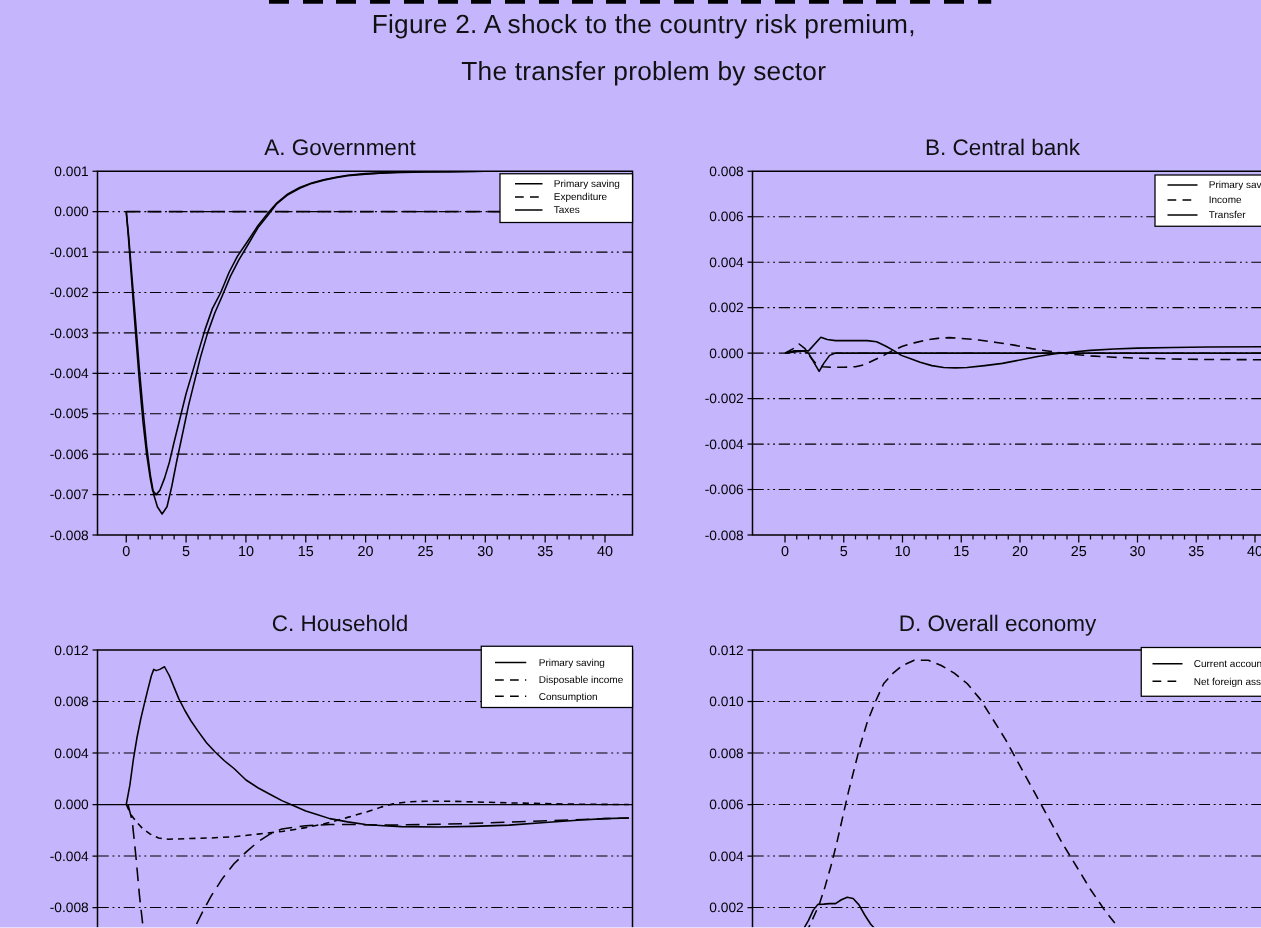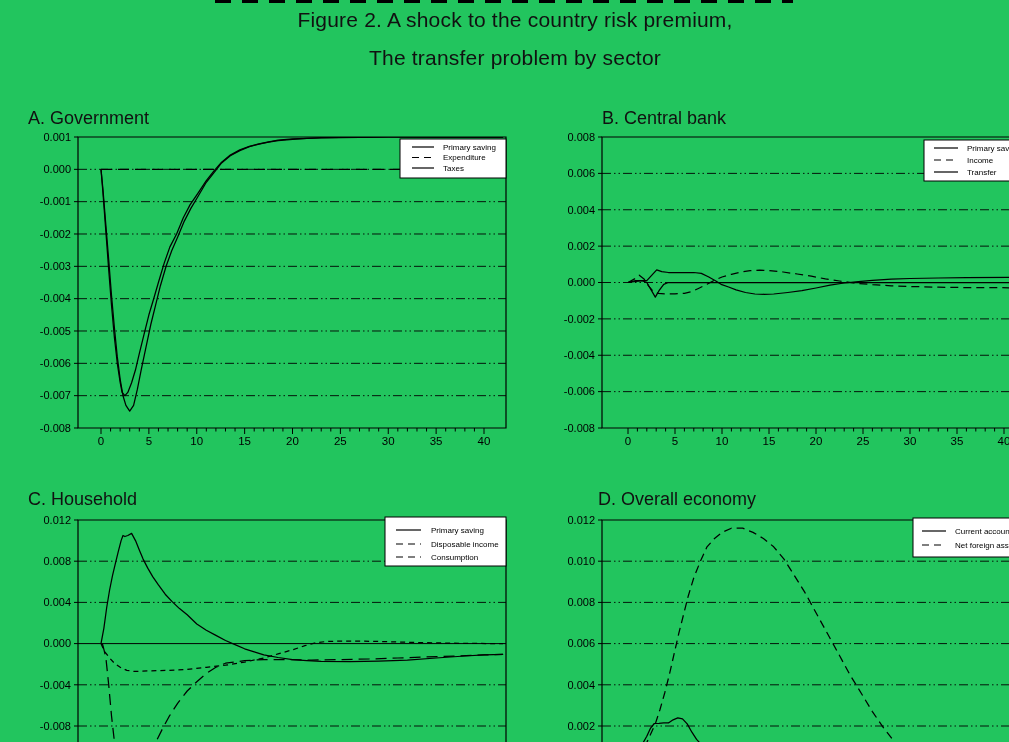--- a/index.html
+++ b/index.html
@@ -1,20 +1,20 @@
 <!DOCTYPE html>
 <html><head>
 <meta charset="utf-8">
 <style>
   html,body{margin:0;padding:0;background:#fff;}
-  #page{position:relative;width:1009px;height:742px;background:#22c55e;overflow:hidden;
+  #page{position:relative;width:1009px;height:742px;background:#c4b5fd;overflow:hidden;
         font-family:"Liberation Sans", sans-serif;color:#000;}
   .fig-title{position:absolute;left:0;width:1030px;text-align:center;font-size:21px;
              letter-spacing:0.2px;color:#111;}
-  .panel-title{position:absolute;text-align:left;font-size:18px;color:#111;}
+  .panel-title{position:absolute;text-align:center;font-size:18px;color:#111;}
   #top-artifact{position:absolute;top:0;left:215px;width:578px;height:3px;
     background:repeating-linear-gradient(90deg,#000 0 16px,transparent 16px 27px);}
   svg{position:absolute;top:0;left:0;}
   text{font-family:"Liberation Sans", sans-serif;fill:#000;}
 </style>
 </head>
 <body>
 
 <div id="page">
   <div id="top-artifact"></div>

